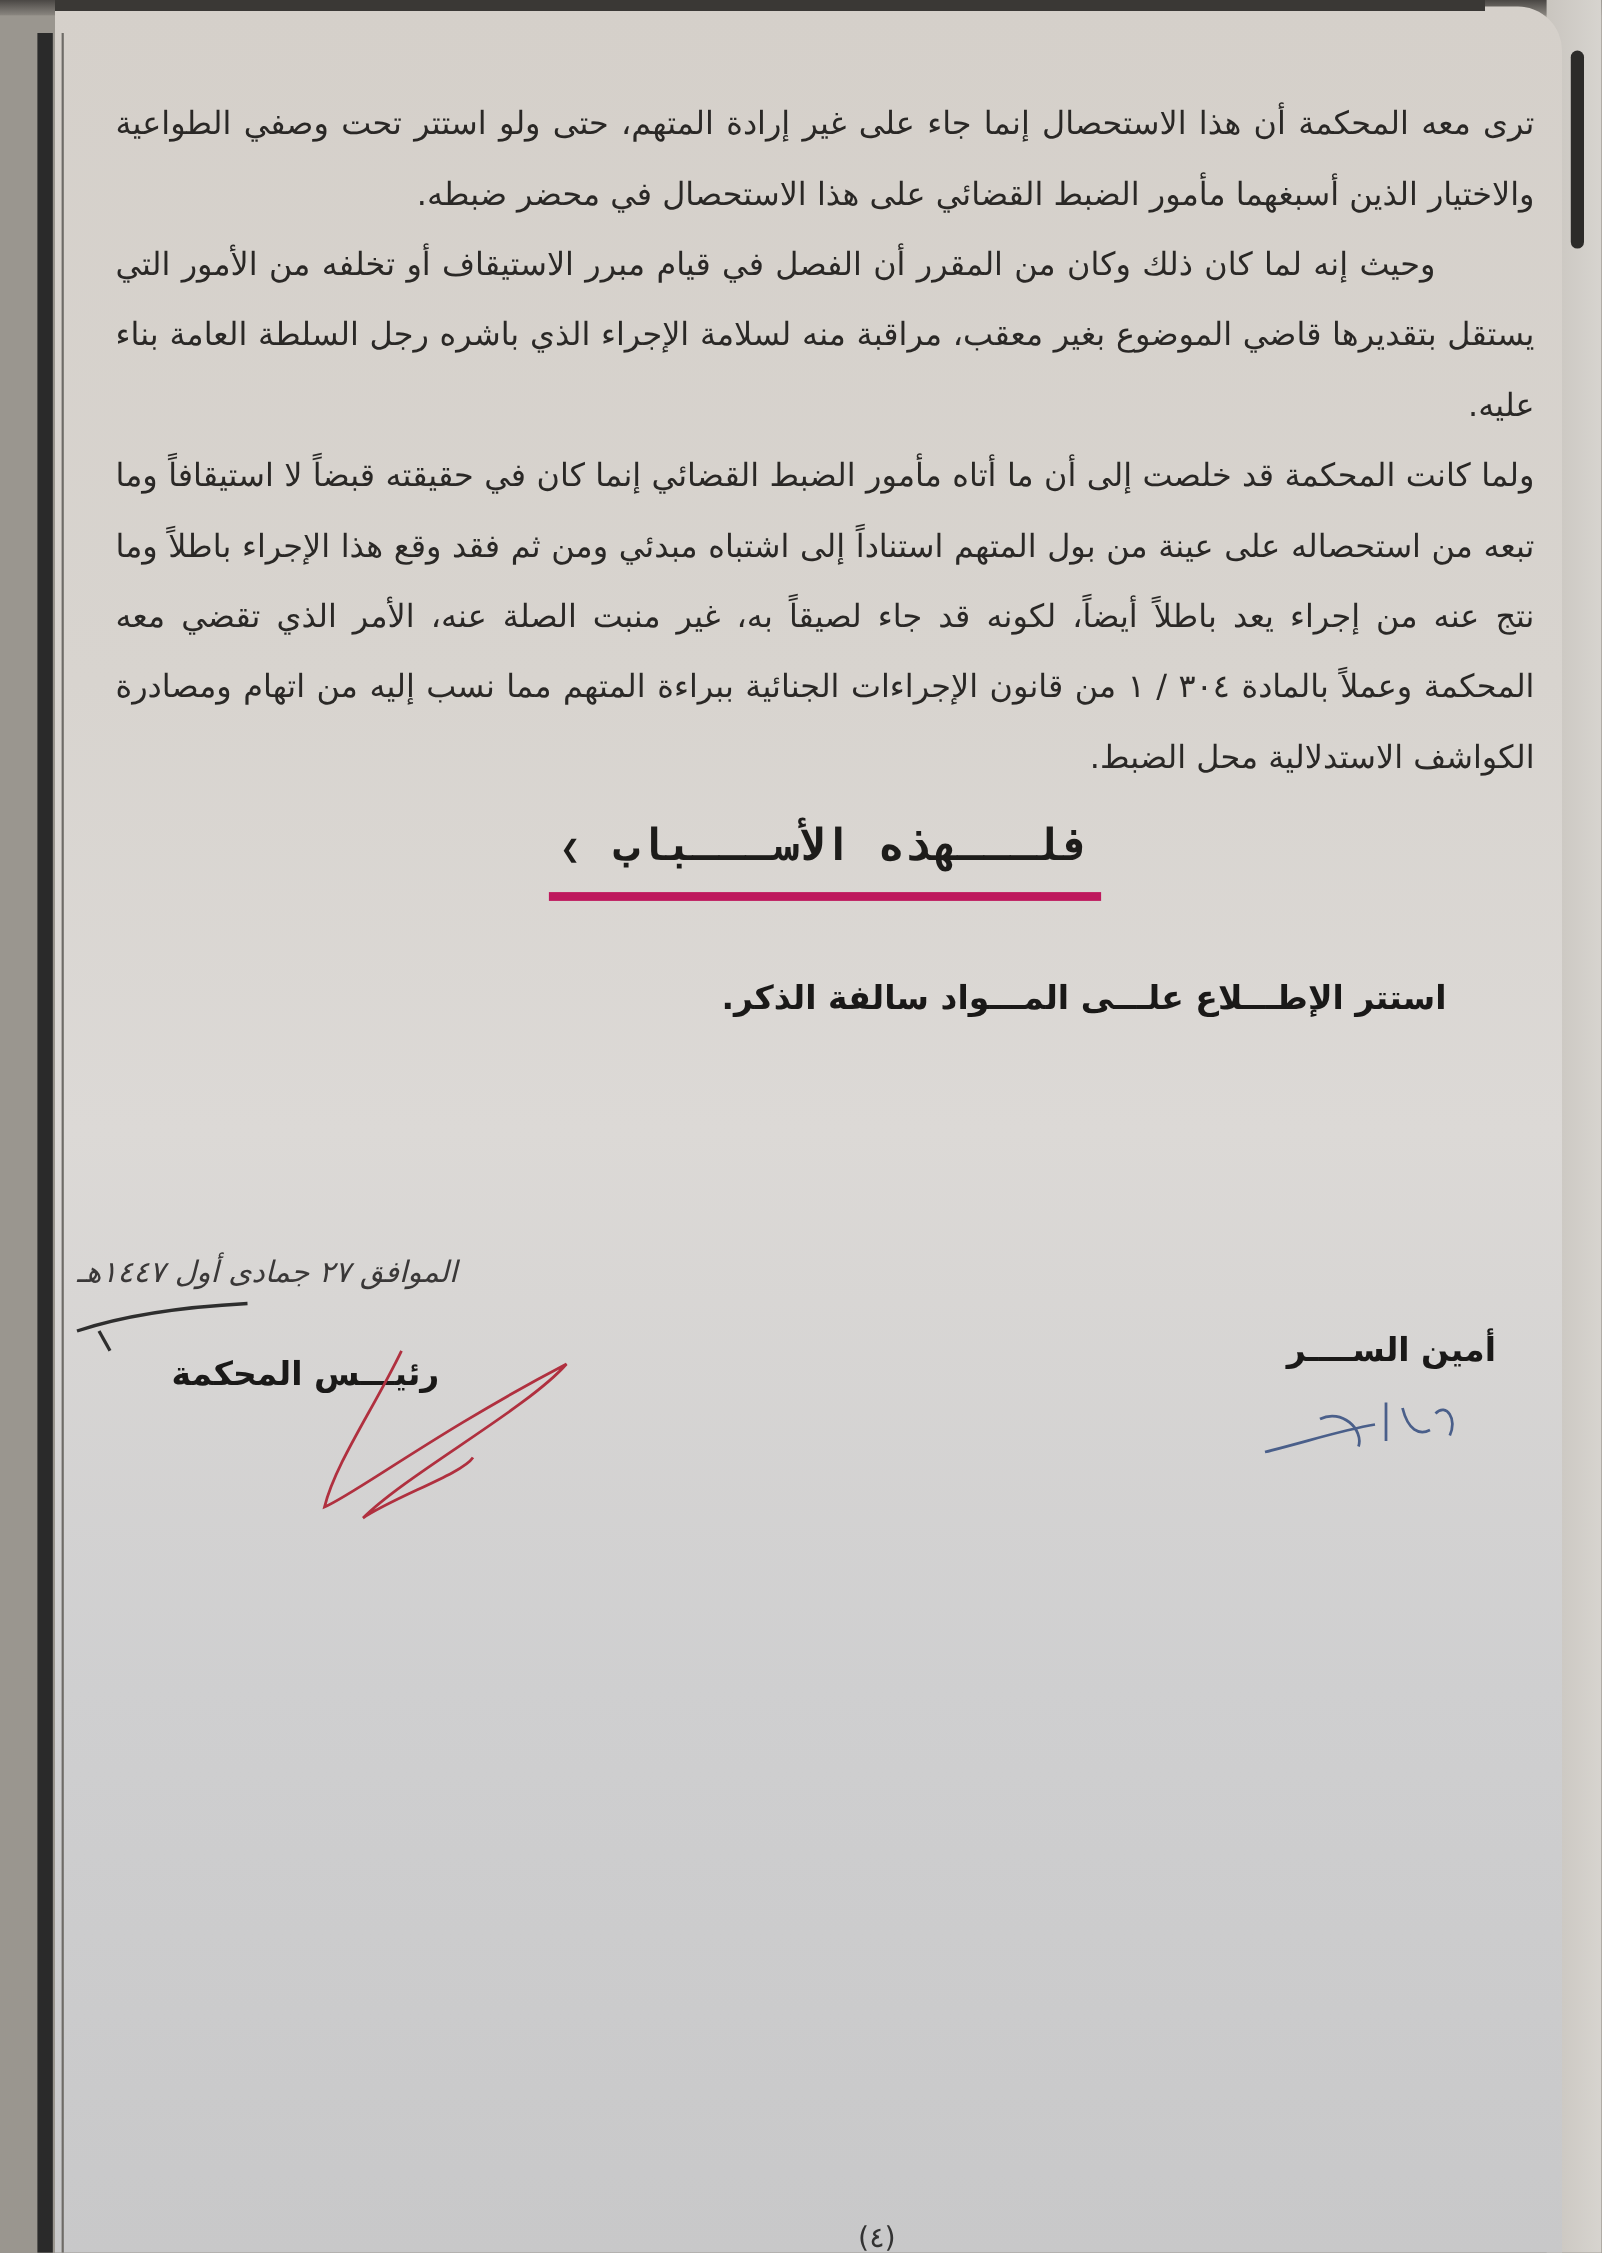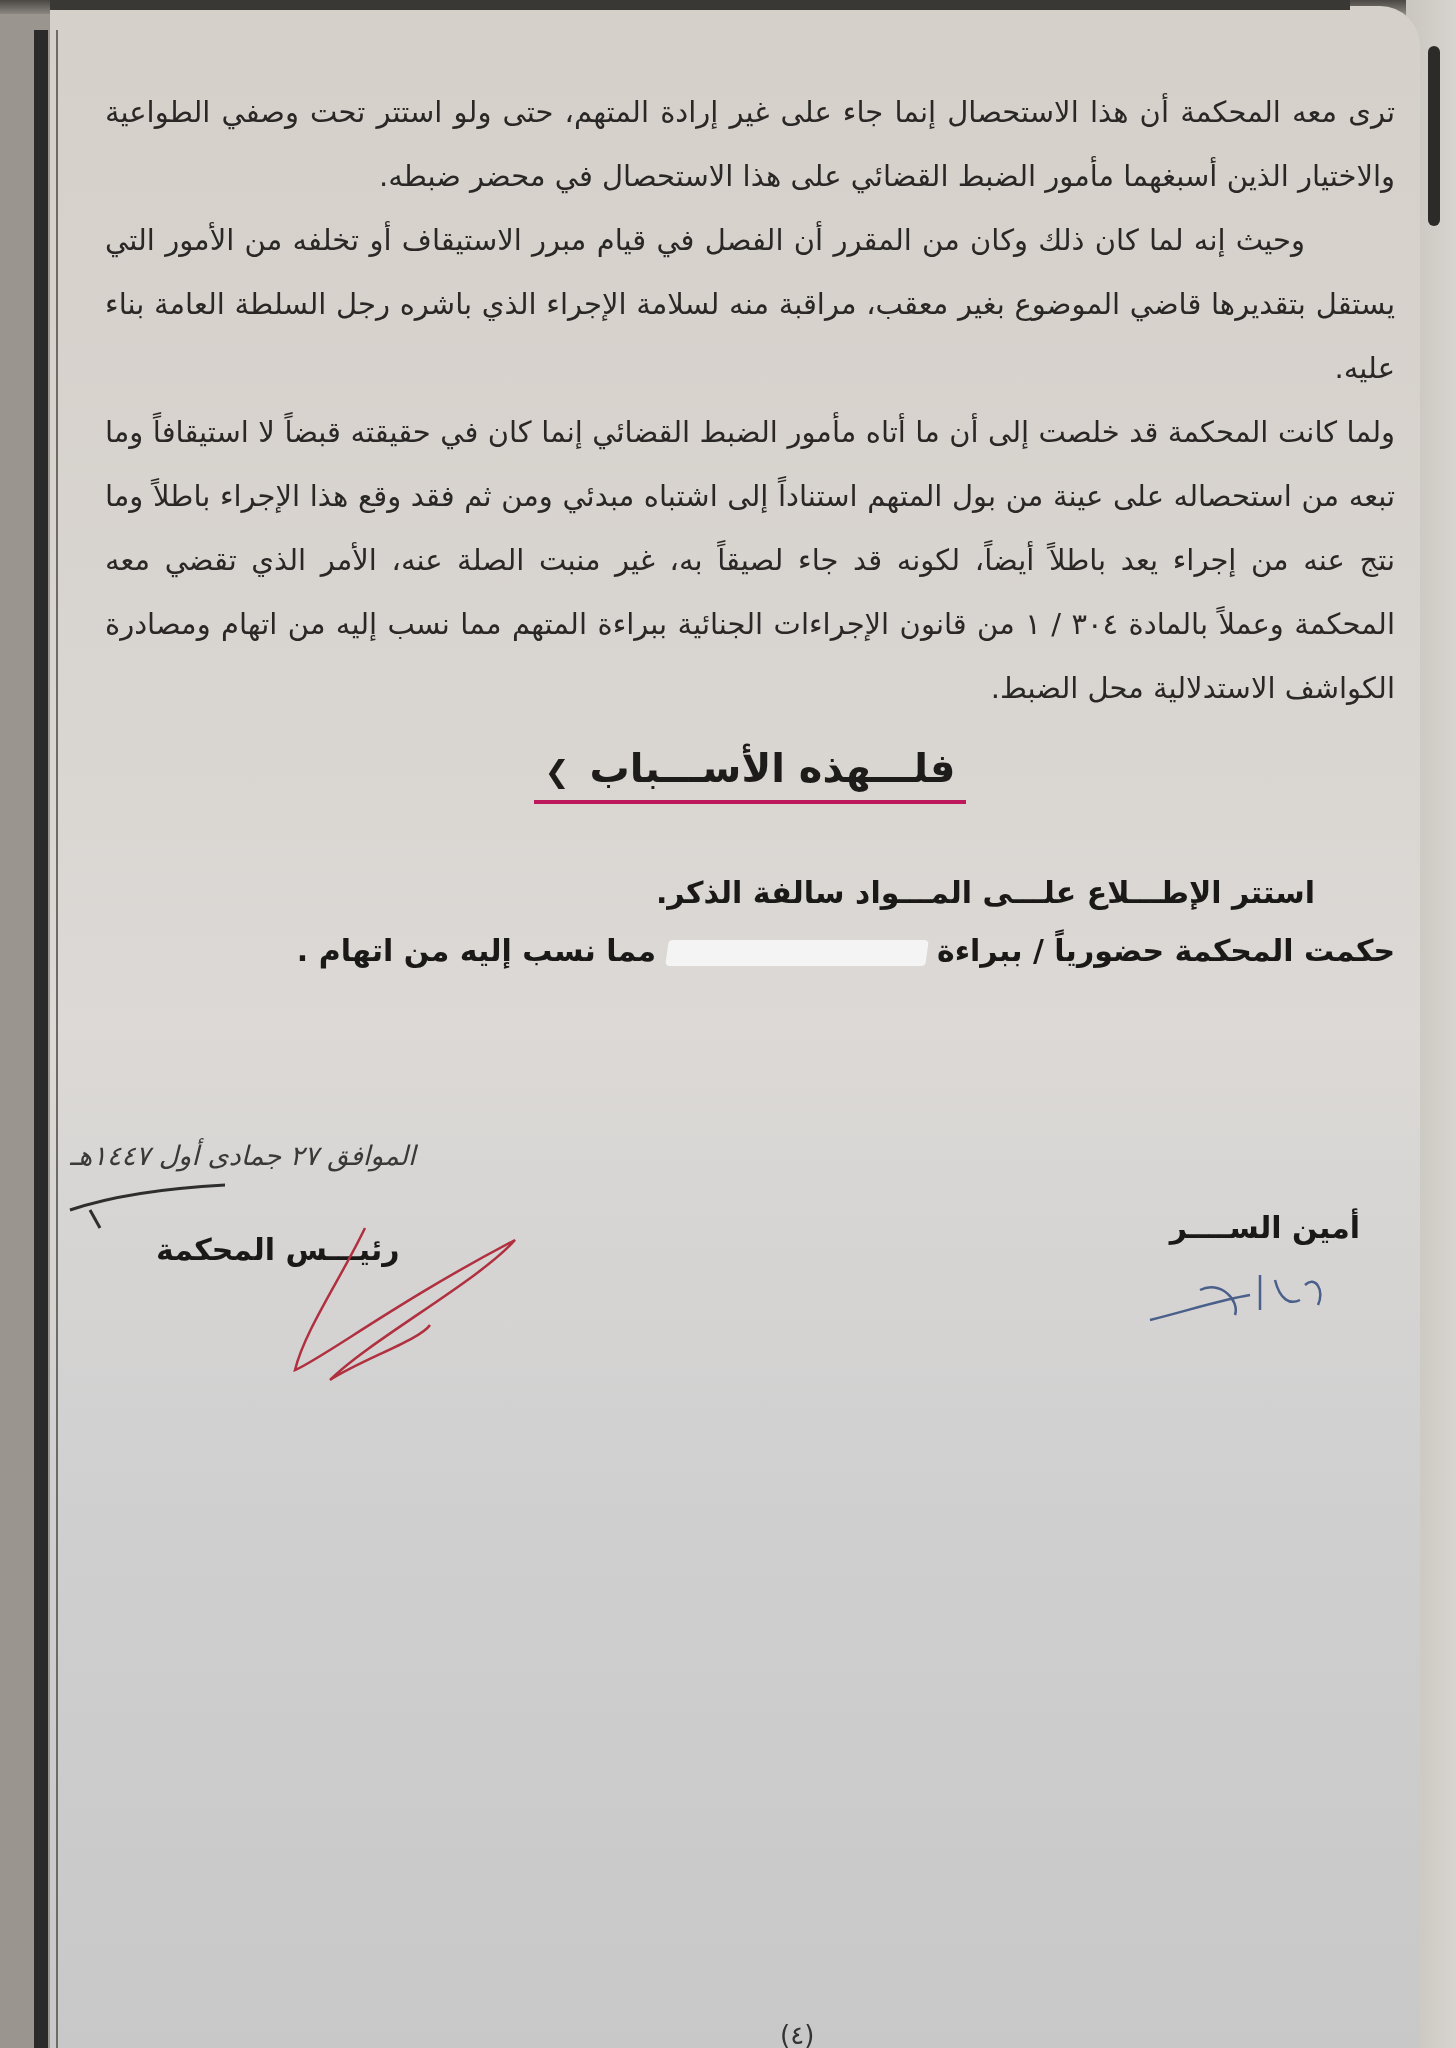--- a/index.html
+++ b/index.html
@@ -45,22 +45,23 @@
     font-family: "DejaVu Sans", sans-serif;
     font-size: 29px; line-height: 64px;
   }
   .para { margin: 0 0 0 0; text-align-last: right; }
   .para p { margin: 0; }
   .heading-wrap {
     text-align: center; margin-top: 20px; margin-bottom: 60px;
   }
   .heading {
     display: inline-block; font-size: 40px; font-weight: bold;
-    color: #1d1c1a; border-bottom: 4px solid #be185d; padding: 0 10px 6px 10px;
-    line-height: 44px;
+    color: #1d1c1a; border-bottom: 8px solid #be185d; padding: 0 10px 6px 10px;
+    line-height: 60px;
+    font-family: Liberation Mono, monospace;
   }
   .heading-orn { font-size: 30px; margin-right: 6px; color: #1d1c1a; }
   .bold-line {
     font-weight: bold; font-size: 30px; color: #1a1918; line-height: 58px;
     margin: 0;
   }
   .indent1 { padding-right: 80px; }
   .redacted {
     display: inline-block; width: 260px; height: 26px; background: #f4f4f4;
     vertical-align: middle; border-radius: 4px; transform: skewX(-8deg);
@@ -106,25 +107,20 @@
   </div>
 
   <div class="heading-wrap">
     <span class="heading">
       <span>فلـــهذه الأســـباب</span>
       <span class="heading-orn">❯</span>
     </span>
   </div>
 
   <p class="bold-line indent1">استتر الإطـــلاع علـــى المـــواد سالفة الذكر.</p>
-  <p class="bold-line">
-    <span>حكمت المحكمة حضورياً / ببراءة</span>
-    <span class="redacted"></span>
-    <span>مما نسب إليه من اتهام .</span>
-  </p>
 </div>
 
 <div class="handwritten">الموافق ٢٧ جمادى أول ١٤٤٧هـ</div>
 <svg class="sig" style="left:60px; top:1150px;" width="170" height="80">
   <path d="M10 60 Q70 40 165 35" stroke="#2e2e2e" stroke-width="3" fill="none"></path>
   <path d="M30 60 L40 78" stroke="#2e2e2e" stroke-width="3" fill="none"></path>
 </svg>
 
 <div class="sign-block clerk">أمين الســــر</div>
 <div class="sign-block president">رئيـــس المحكمة</div>

